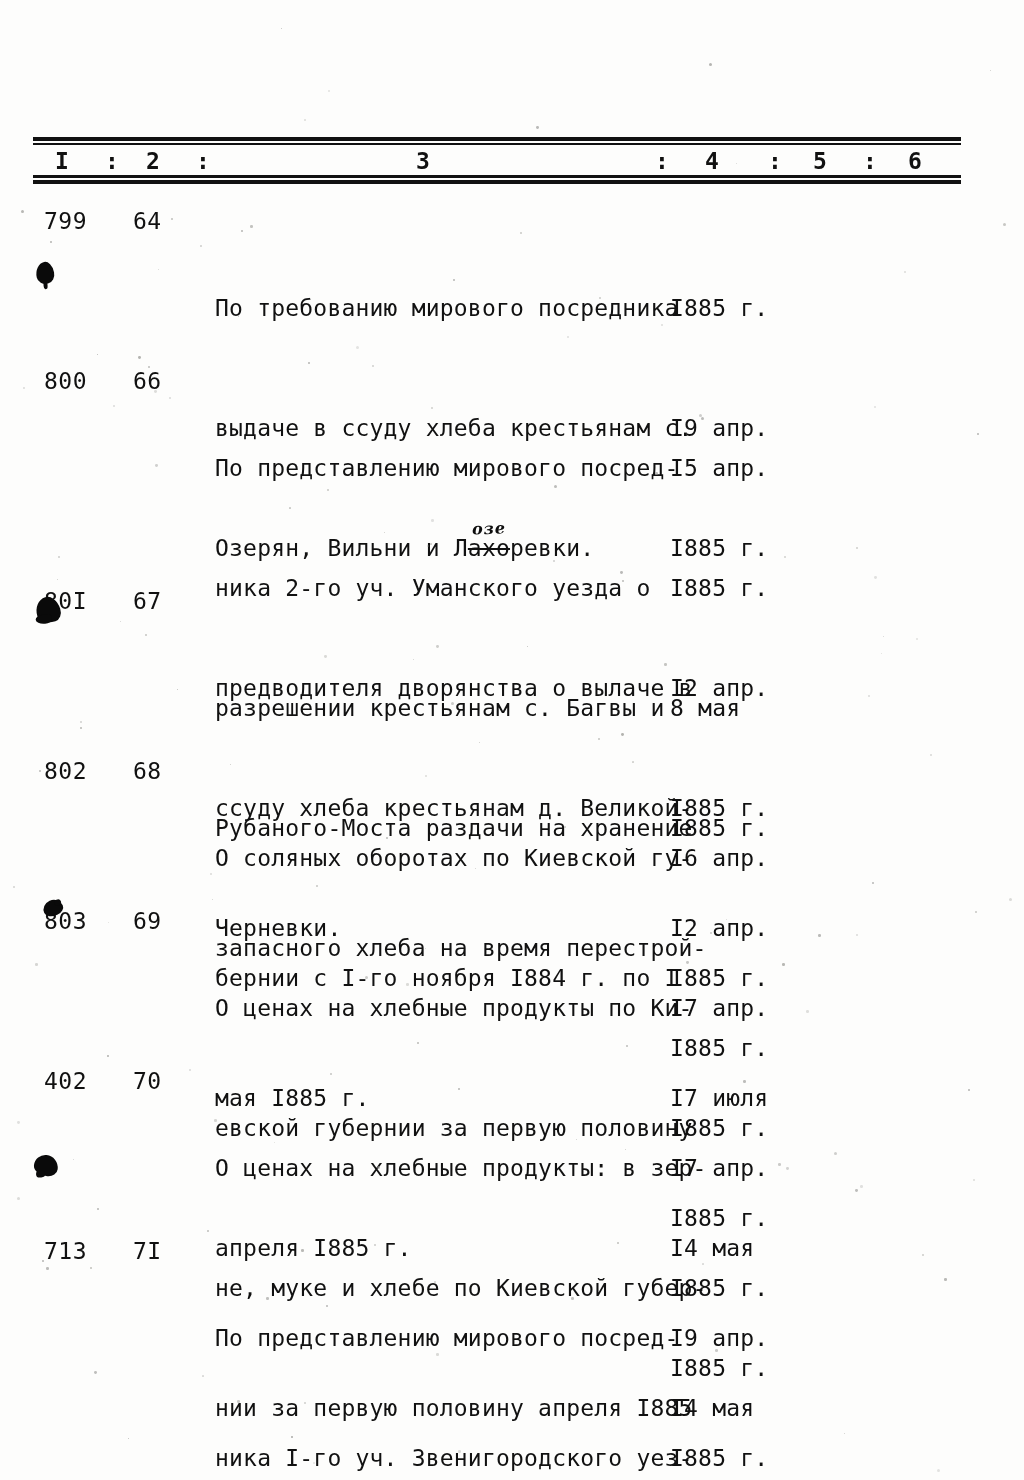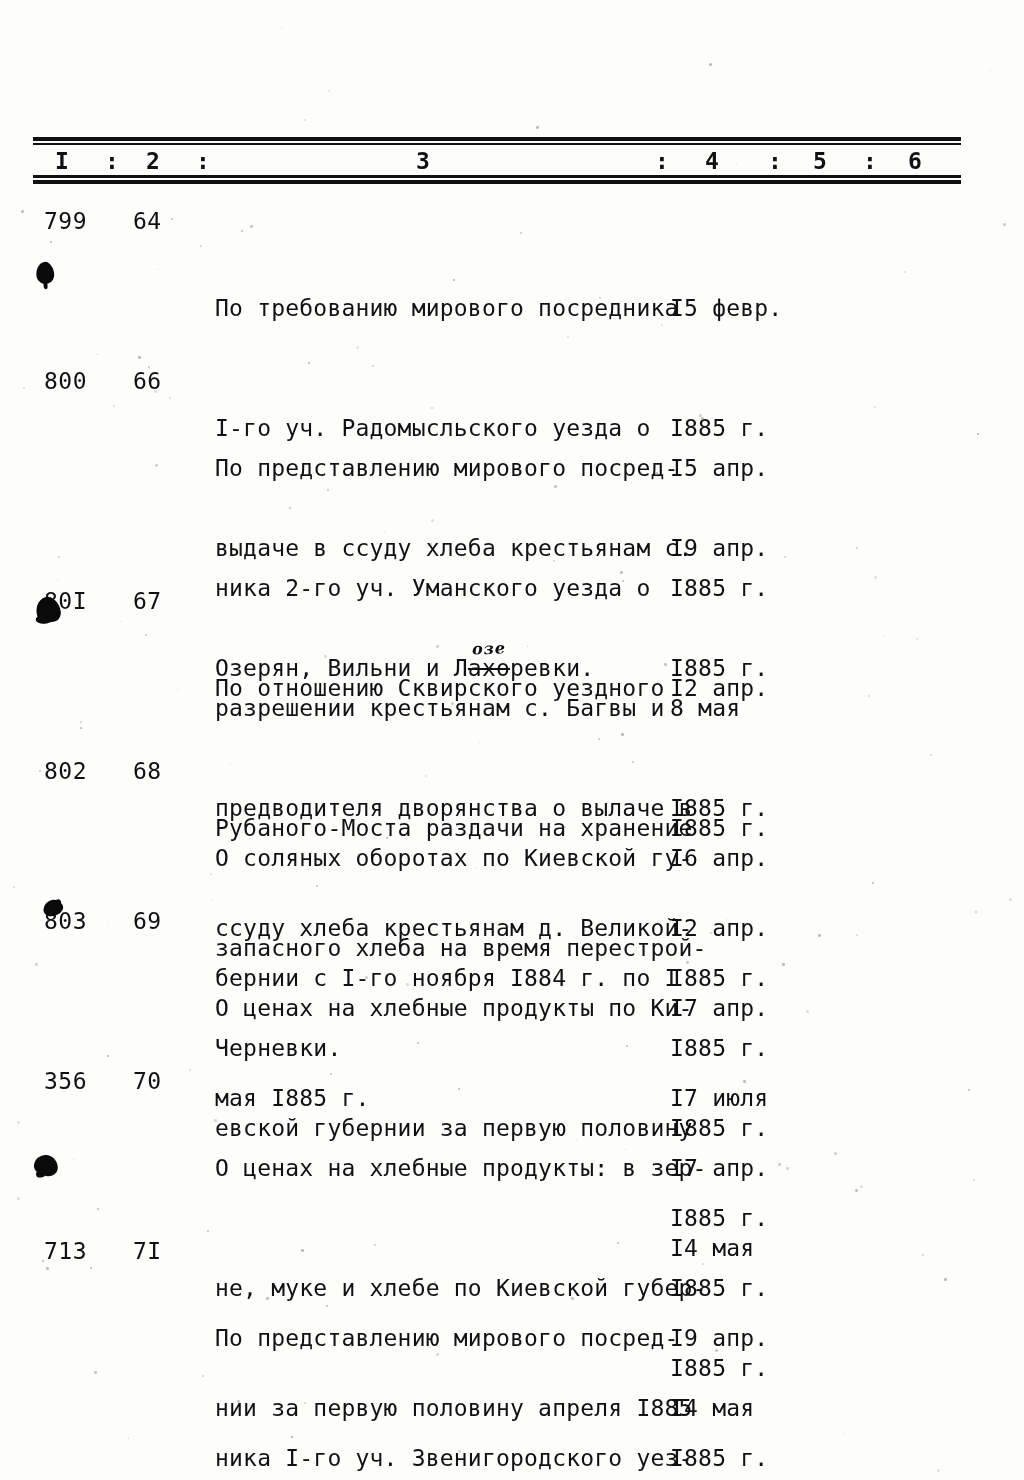--- a/index.html
+++ b/index.html
@@ -221,26 +221,24 @@
   </div>
 
   <div class="rule" id="rule-bottom-outer"></div>
   <div class="rule" id="rule-bottom-inner"></div>
 
   <div class="entry" id="entry-0" style="top:208px;">
     <div class="col-num">799</div>
     <div class="col-sub">64</div>
     <div class="col-body">
       <span class="bodyline">По требованию мирового посредника</span>
-      <span class="bodyline">I-го уч. Радомысльского уезда о</span>
       <span class="bodyline">выдаче в ссуду хлеба крестьянам с.</span>
       <span class="bodyline"><span>Озерян, Вильни и Л</span><span class="corr-wrap"><span class="corr-struck">ахо</span><span class="corr-above">озе</span></span><span>ревки.</span></span>
     </div>
     <div class="col-date">
-      <span class="dateline">I5 февр.</span>
       <span class="dateline">I885 г.</span>
       <span class="dateline">I9 апр.</span>
       <span class="dateline">I885 г.</span>
     </div>
   </div>
 
   <div class="entry" id="entry-1" style="top:368px;">
     <div class="col-num">800</div>
     <div class="col-sub">66</div>
     <div class="col-body">
@@ -255,21 +253,20 @@
       <span class="dateline">I885 г.</span>
       <span class="dateline">8 мая</span>
       <span class="dateline">I885 г.</span>
     </div>
   </div>
 
   <div class="entry" id="entry-2" style="top:588px;">
     <div class="col-num">80I</div>
     <div class="col-sub">67</div>
     <div class="col-body">
-      <span class="bodyline">По отношению Сквирского уездного</span>
       <span class="bodyline">предводителя дворянства о вылаче в</span>
       <span class="bodyline">ссуду хлеба крестьянам д. Великой-</span>
       <span class="bodyline">Черневки.</span>
     </div>
     <div class="col-date">
       <span class="dateline">I2 апр.</span>
       <span class="dateline">I885 г.</span>
       <span class="dateline">I2 апр.</span>
       <span class="dateline">I885 г.</span>
     </div>
@@ -290,31 +287,32 @@
       <span class="dateline">I885 г.</span>
     </div>
   </div>
 
   <div class="entry" id="entry-4" style="top:908px;">
     <div class="col-num">803</div>
     <div class="col-sub">69</div>
     <div class="col-body">
       <span class="bodyline">О ценах на хлебные продукты по Ки-</span>
       <span class="bodyline">евской губернии за первую половину</span>
+      <span class="bodyline">апреля I885 г.</span>
     </div>
     <div class="col-date">
       <span class="dateline">I7 апр.</span>
       <span class="dateline">I885 г.</span>
       <span class="dateline">I4 мая</span>
       <span class="dateline">I885 г.</span>
     </div>
   </div>
 
   <div class="entry" id="entry-5" style="top:1068px;">
-    <div class="col-num">356</div>
+    <div class="col-num">402</div>
     <div class="col-sub">70</div>
     <div class="col-body">
       <span class="bodyline">О ценах на хлебные продукты: в зер-</span>
       <span class="bodyline">не, муке и хлебе по Киевской губер-</span>
       <span class="bodyline">нии за первую половину апреля I885</span>
       
     </div>
     <div class="col-date">
       <span class="dateline">I7 апр.</span>
       <span class="dateline">I885 г.</span>

